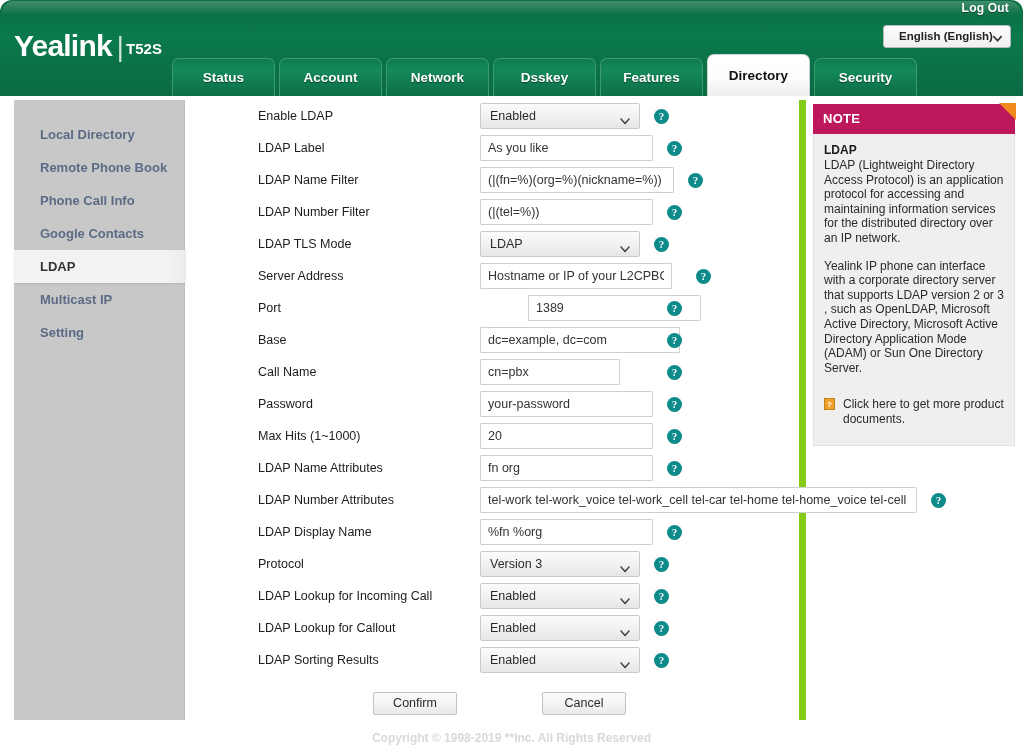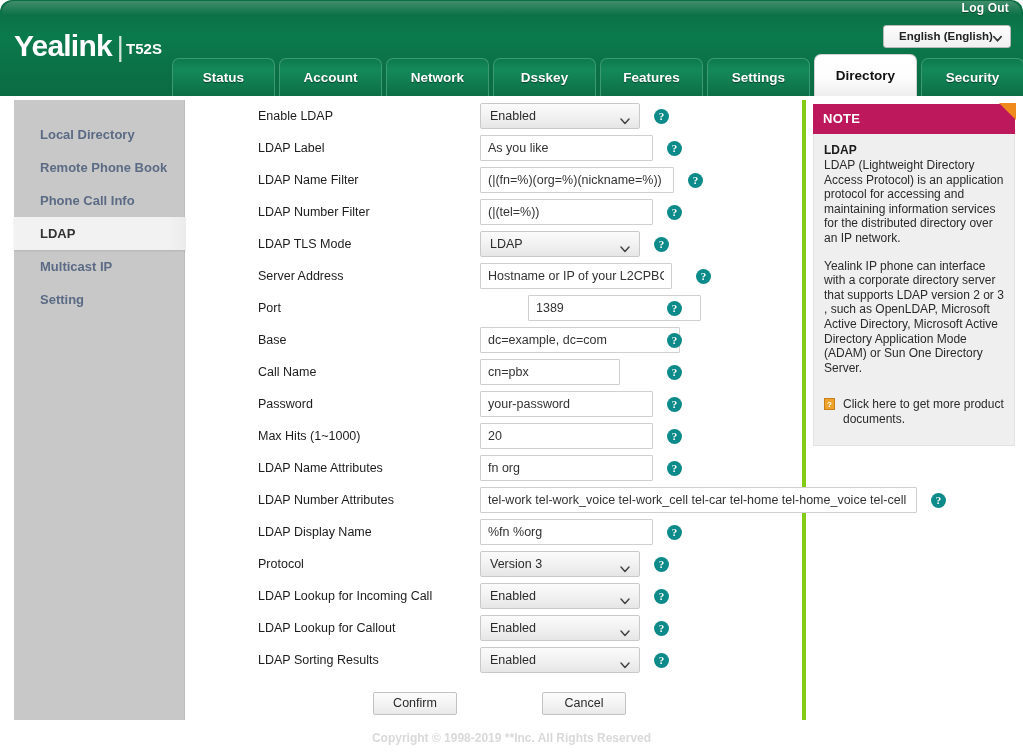--- a/index.html
+++ b/index.html
@@ -148,21 +148,21 @@
     margin-left: 0;
     width: 172px;
     box-shadow: 0 1px 2px rgba(0,0,0,0.10);
   }
 
   
   .main {
     position: absolute; left: 186px; top: 4px;
     width: 620px; height: 620px;
     background: #ffffff;
-    border-right: 4px solid #84cc16;
+    border-right: 7px solid #84cc16;
   }
   .form-row {
     position: relative;
     height: 32px;
     display: flex;
     align-items: center;
   }
   .f-label {
     position: absolute; left: 72px;
     font-size: 12.5px;
@@ -347,38 +347,36 @@
         </div>
         <div class="tab">
           <span>Network</span>
         </div>
         <div class="tab">
           <span>Dsskey</span>
         </div>
         <div class="tab">
           <span>Features</span>
         </div>
-        <div class="tab">
-          <span>Settings</span>
-        </div>
         <div class="tab active">
           <span>Directory</span>
         </div>
         <div class="tab">
           <span>Security</span>
         </div>
       </div>
   </div>
 
   <div class="body-area">
 
     <div class="sidebar" id="sidebar">
         <div class="side-item first"><span>Local Directory</span></div>
         <div class="side-item"><span>Remote Phone Book</span></div>
         <div class="side-item"><span>Phone Call Info</span></div>
+        <div class="side-item"><span>Google Contacts</span></div>
         <div class="side-item active"><span>LDAP</span></div>
         <div class="side-item"><span>Multicast IP</span></div>
         <div class="side-item"><span>Setting</span></div>
       </div>
 
     <div class="main">
       <div id="formrows">
           <div class="form-row">
             <div class="f-label">Enable LDAP</div>
             <div class="f-ctl">

